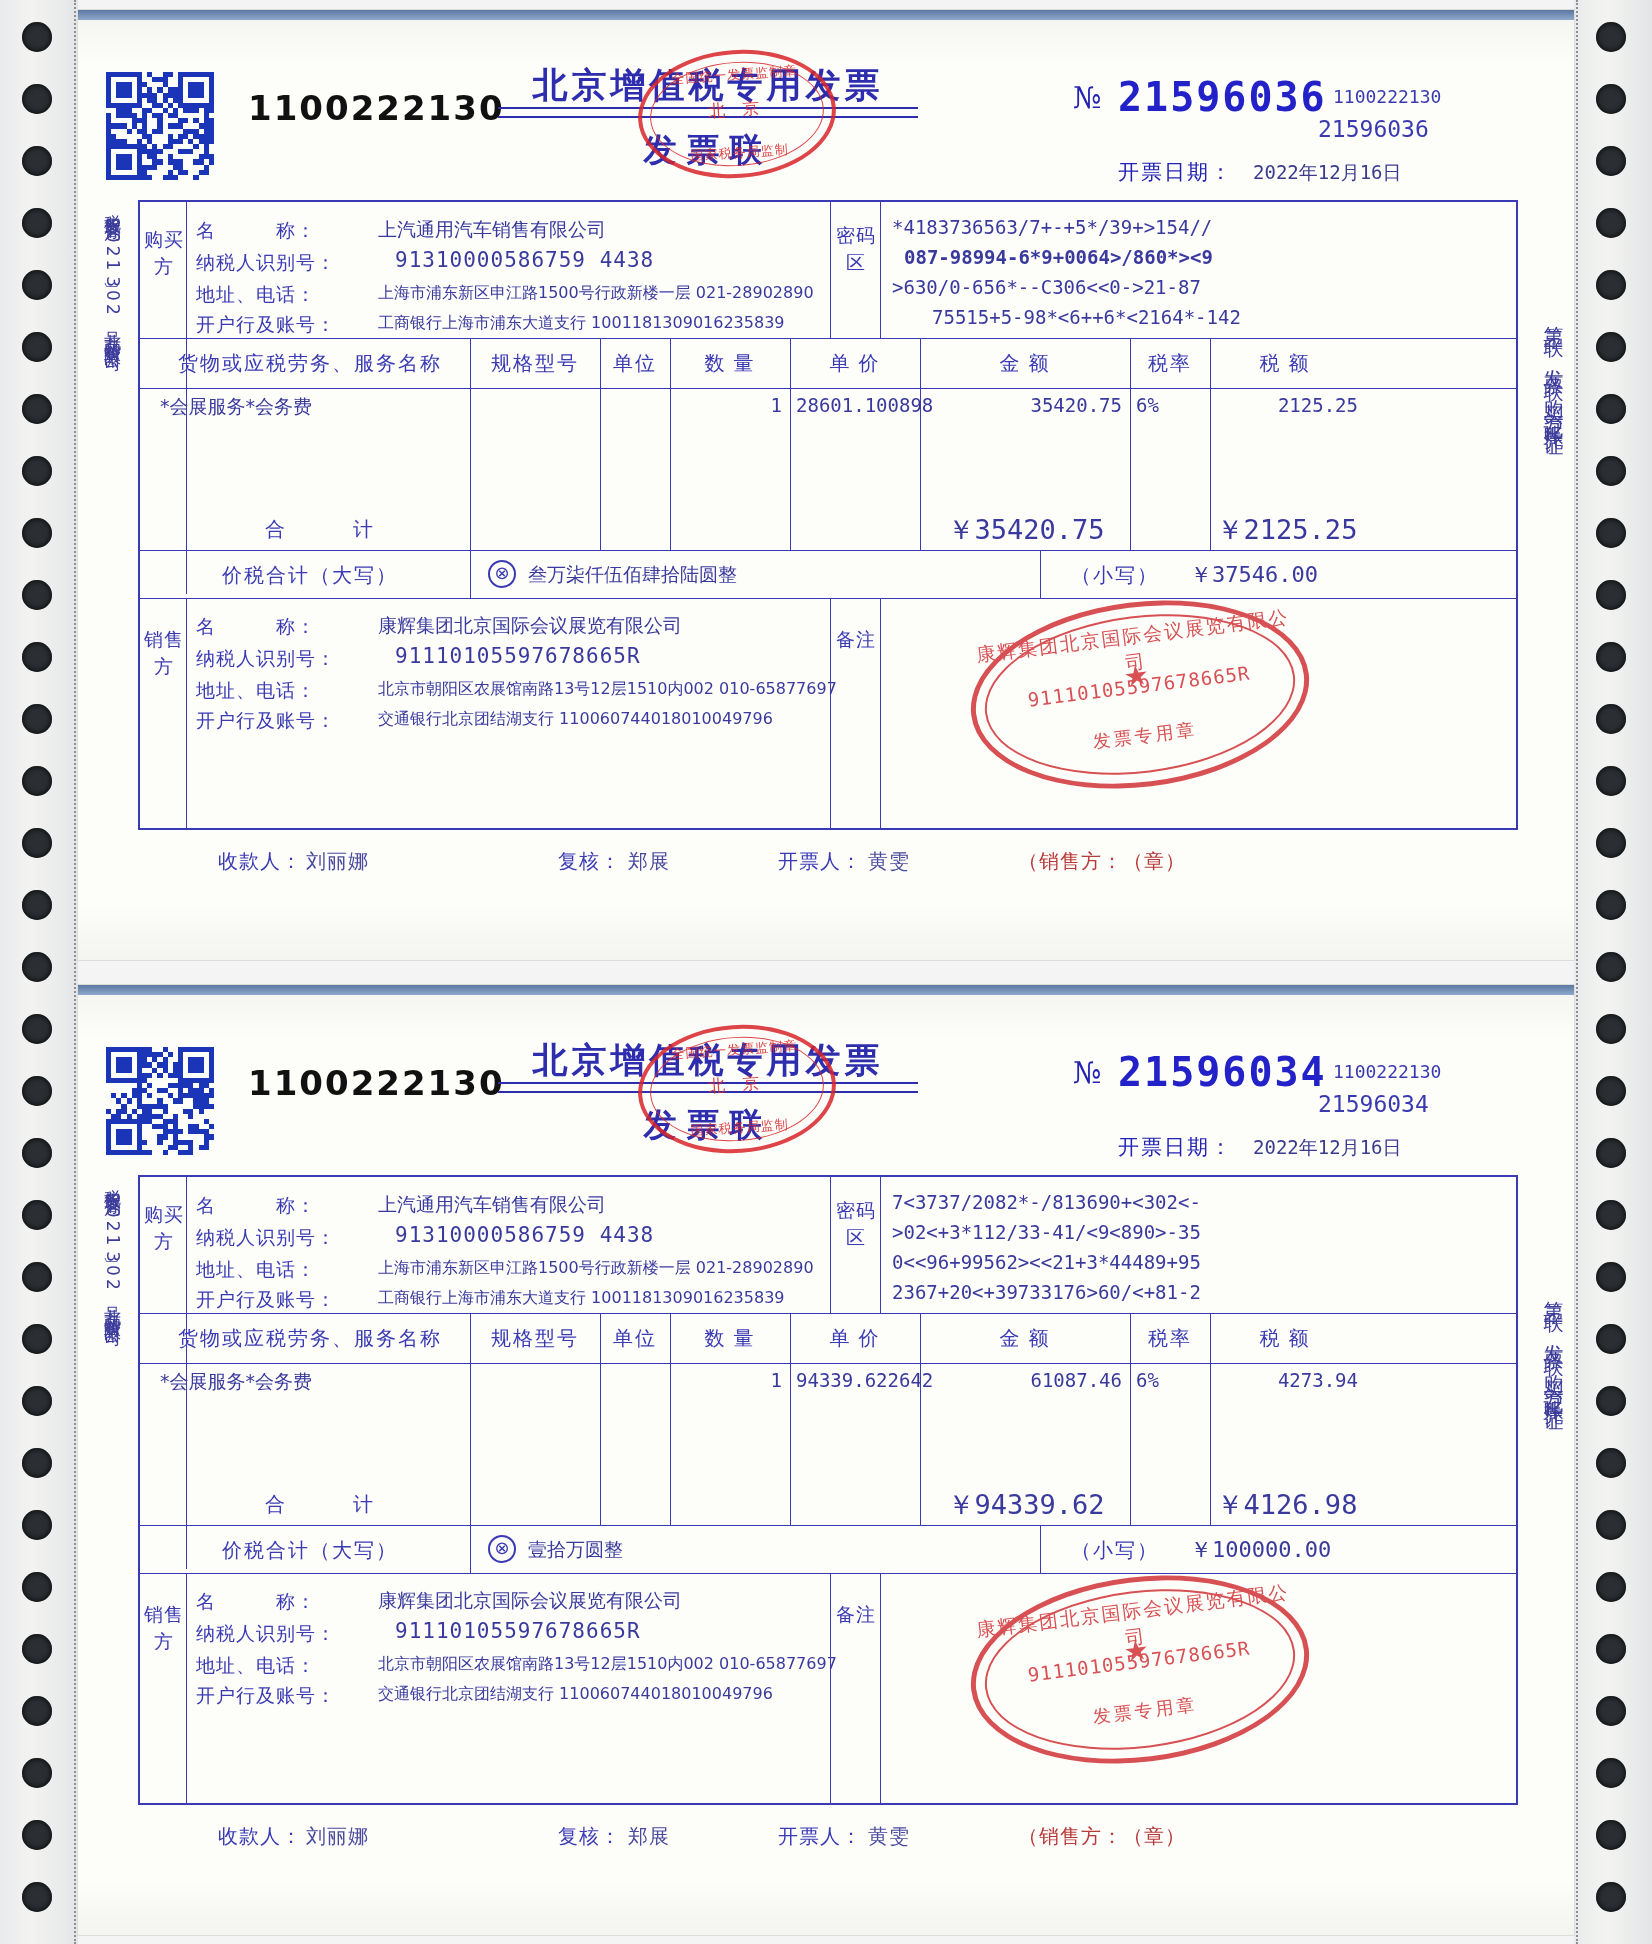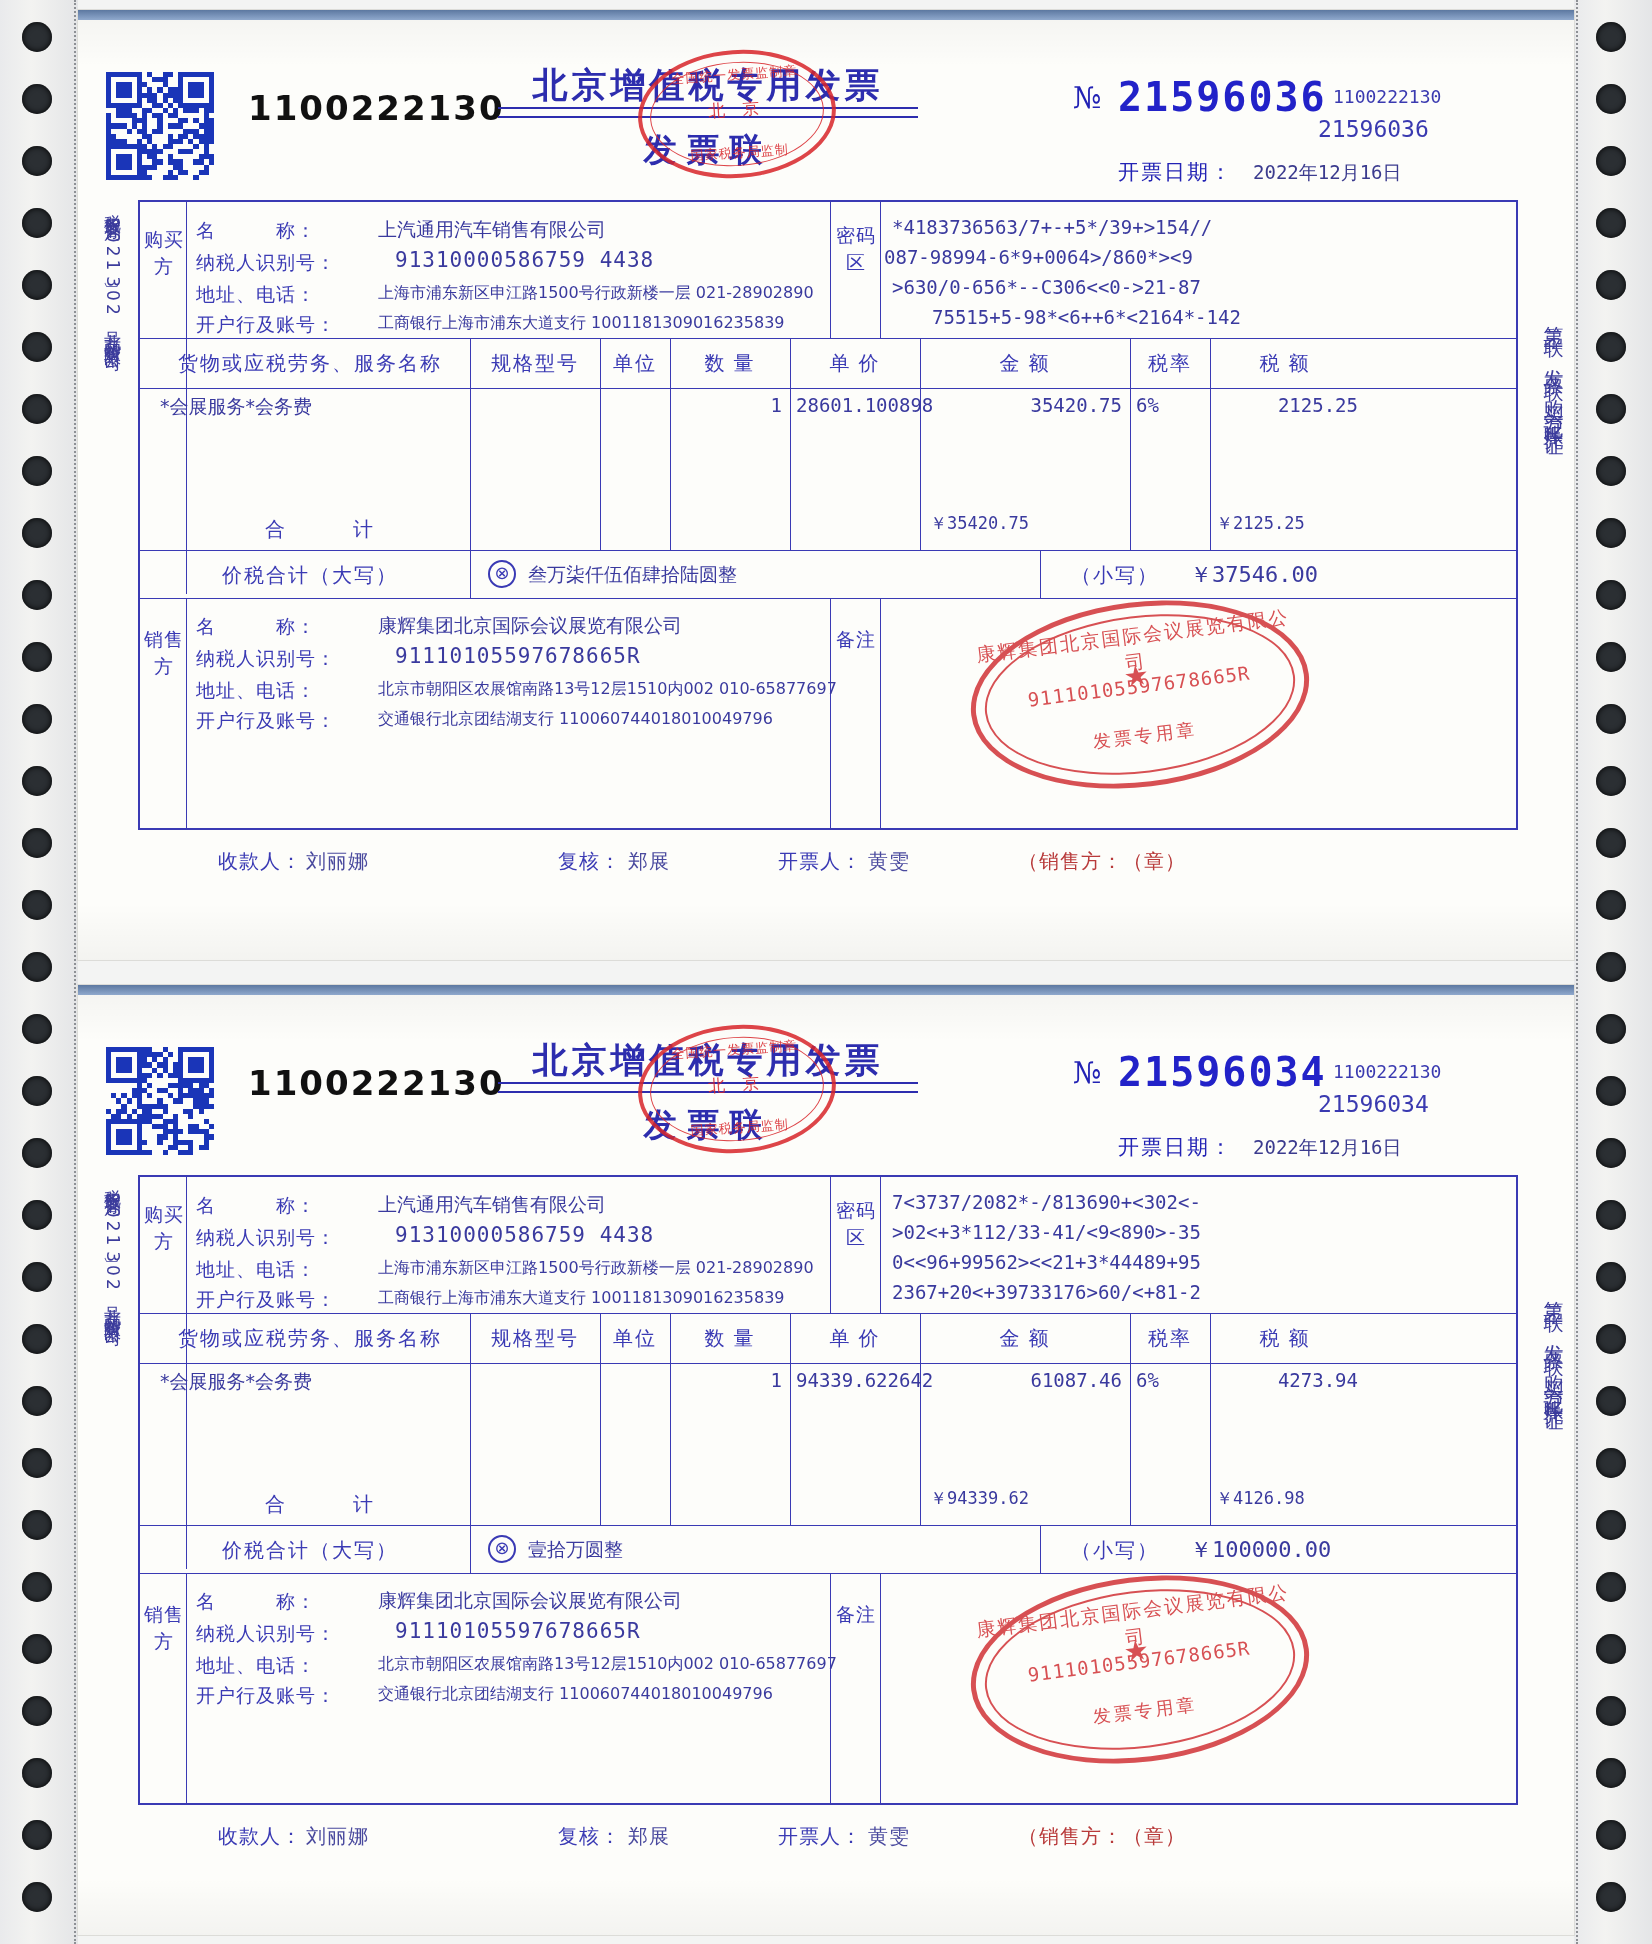--- a/index.html
+++ b/index.html
@@ -339,24 +339,24 @@
     white-space: nowrap;
   }
   .celltext {
     position: absolute;
     font-size: 19px;
     color: #3a3a9e;
     white-space: nowrap;
   }
   .bigtotal {
     position: absolute;
-    font-size: 17px;
+    font-size: 27px;
     color: #3a3a9e;
     font-family: "DejaVu Sans Mono", monospace;
-    text-align: left;
+    text-align: center;
     white-space: nowrap;
   }
 
   .chk {
     position: absolute;
     width: 24px;
     height: 24px;
     border: 2px solid #3a3ab4;
     border-radius: 50%;
     color: #3a3ab4;
@@ -1010,21 +1010,21 @@
       <div class="fieldvalue" style="left:238px; top:15px;">上汽通用汽车销售有限公司</div>
       <div class="fieldlabel" style="left:56px; top:48px;">纳税人识别号：</div>
       <div class="fieldvalue mono" style="left:255px; top:46px;">91310000586759 4438</div>
       <div class="fieldlabel" style="left:56px; top:80px;">地址、电话：</div>
       <div class="fieldvalue small" style="left:238px; top:81px;">上海市浦东新区申江路1500号行政新楼一层  021-28902890</div>
       <div class="fieldlabel" style="left:56px; top:110px;">开户行及账号：</div>
       <div class="fieldvalue small" style="left:238px; top:111px;">工商银行上海市浦东大道支行  1001181309016235839</div>
 
       <div class="vlabel" style="left:694px; top:20px; width:44px;">密码区</div>
       <div class="cipher" style="left:752px; top:12px;">*4183736563/7+-+5*/39+&gt;154//</div>
-      <div class="cipher" style="left:744px; top:42px;">087-98994-6*9+0064&gt;/860*&gt;&lt;9</div>
+      <div class="cipher" style="left:764px; top:42px;font-weight:bold;">087-98994-6*9+0064&gt;/860*&gt;&lt;9</div>
       <div class="cipher" style="left:752px; top:72px;">&gt;630/0-656*--C306&lt;&lt;0-&gt;21-87</div>
       <div class="cipher" style="left:792px; top:102px;">75515+5-98*&lt;6++6*&lt;2164*-142</div>
 
       <div class="colhead" style="left:20px; top:148px; width:300px;">货物或应税劳务、服务名称</div>
       <div class="colhead" style="left:330px; top:148px; width:130px;">规格型号</div>
       <div class="colhead" style="left:460px; top:148px; width:70px;">单位</div>
       <div class="colhead" style="left:530px; top:148px; width:120px;">数 量</div>
       <div class="colhead" style="left:650px; top:148px; width:130px;">单 价</div>
       <div class="colhead" style="left:780px; top:148px; width:210px;">金 额</div>
       <div class="colhead" style="left:990px; top:148px; width:80px;">税率</div>

